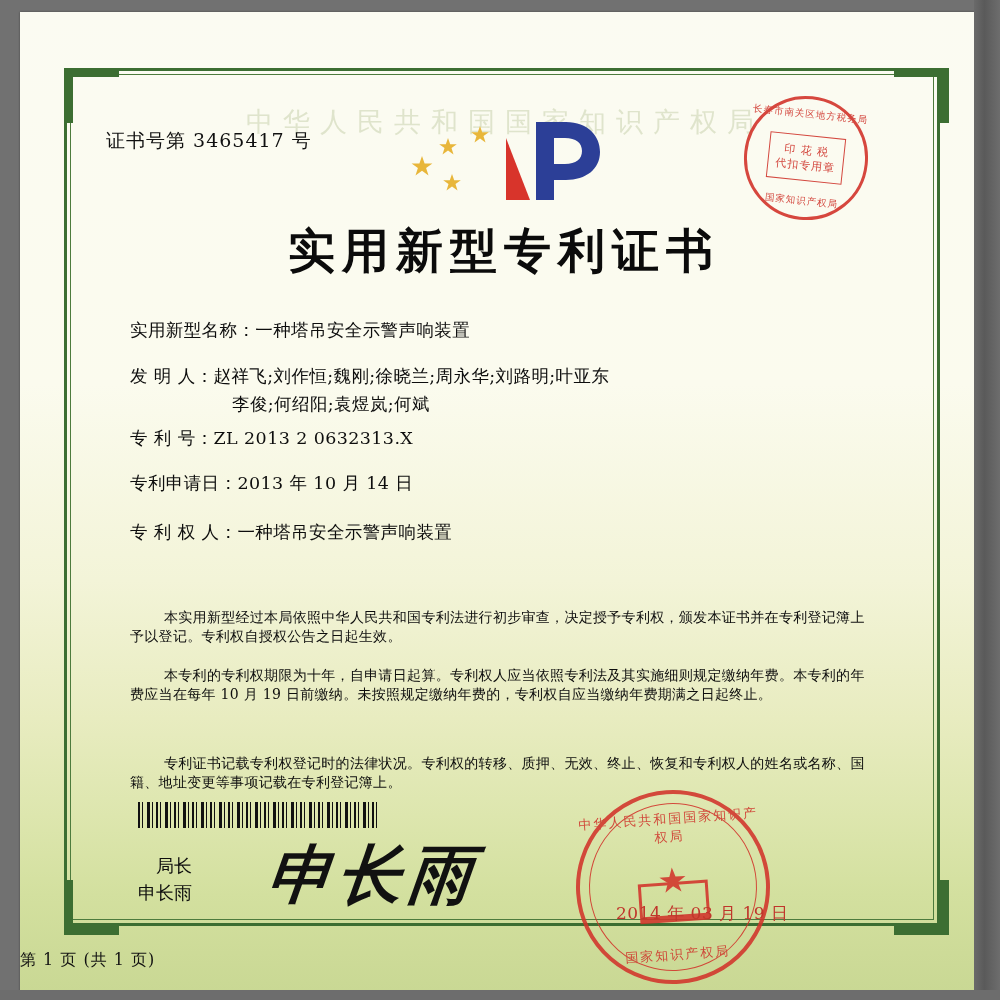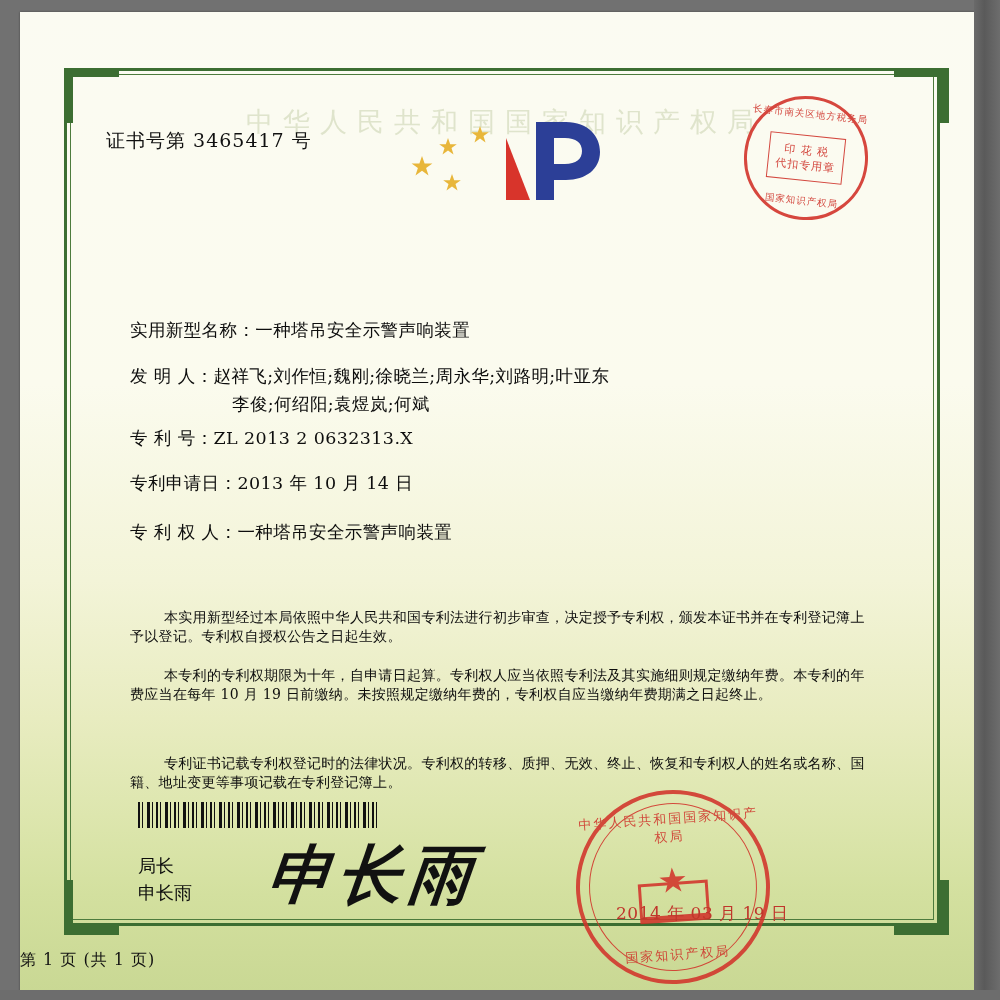--- a/index.html
+++ b/index.html
@@ -169,20 +169,21 @@
   }
 
   
   #sig-label {
     position: absolute;
     left: 118px; top: 840px;
     font-size: 18px;
     line-height: 27px;
     color: #0d0d0d;
     font-family: "DejaVu Serif", "Liberation Serif", serif;
+    text-align: right;
   }
   #signature {
     position: absolute;
     left: 248px; top: 820px;
     font-size: 64px;
     color: #111;
     font-family: "DejaVu Serif", "Liberation Serif", serif;
     font-style: italic;
     font-weight: bold;
     letter-spacing: 6px;
@@ -327,20 +328,21 @@
 
     <div id="seal-stamp">
       <div class="arc-top">长春市南关区地方税务局</div>
       <div class="inner-rect">
         <span>印 花 税</span>
         <span>代扣专用章</span>
       </div>
       <div class="arc-bottom">国家知识产权局</div>
     </div>
 
+    <div id="main-title">实用新型专利证书</div>
 
     <div class="field" id="f-name">
       <span class="lbl">实用新型名称：</span><span class="val">一种塔吊安全示警声响装置</span>
     </div>
 
     <div class="field" id="f-inventor">
       <span class="lbl">发 明 人：</span><span class="val">赵祥飞;刘作恒;魏刚;徐晓兰;周永华;刘路明;叶亚东</span>
     </div>
     <div class="field" id="f-inventor2">李俊;何绍阳;袁煜岚;何斌</div>
 

